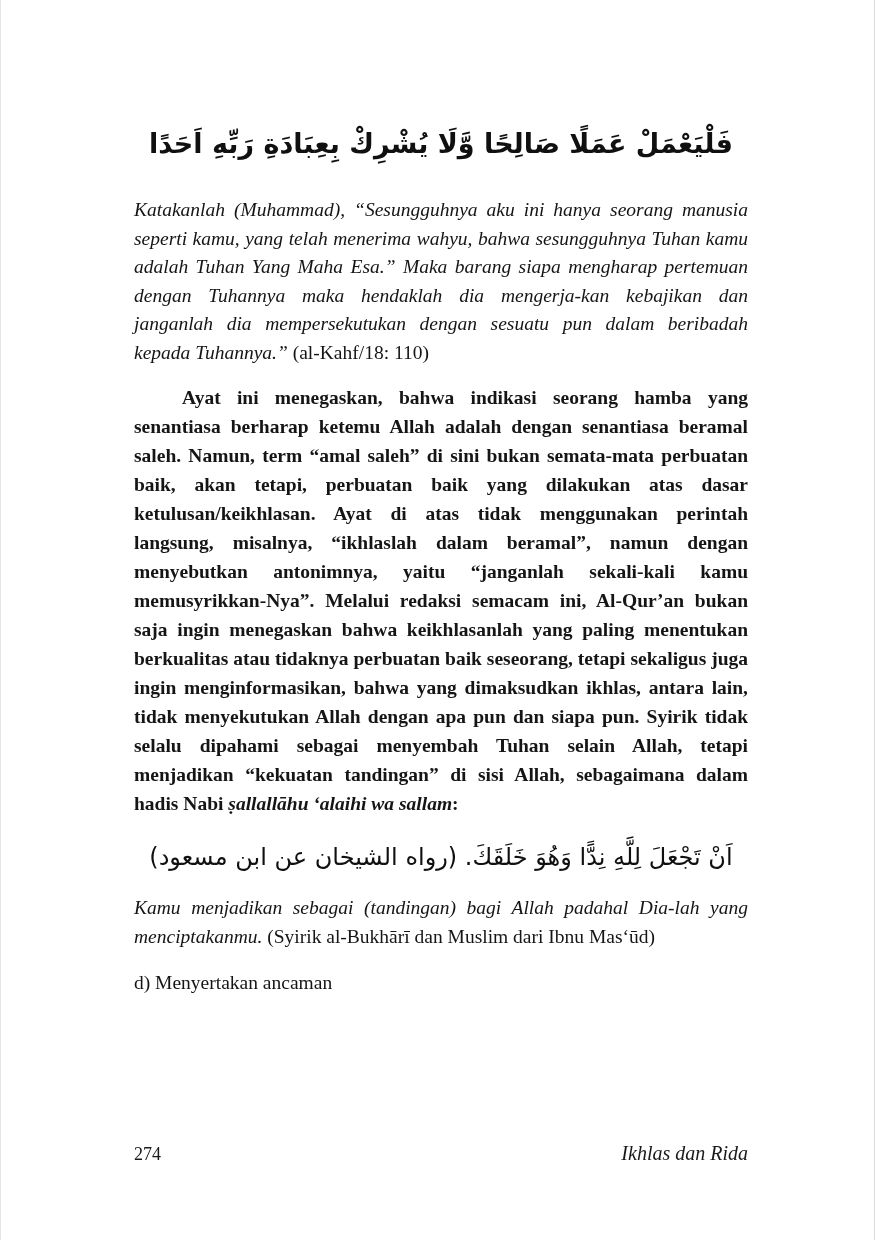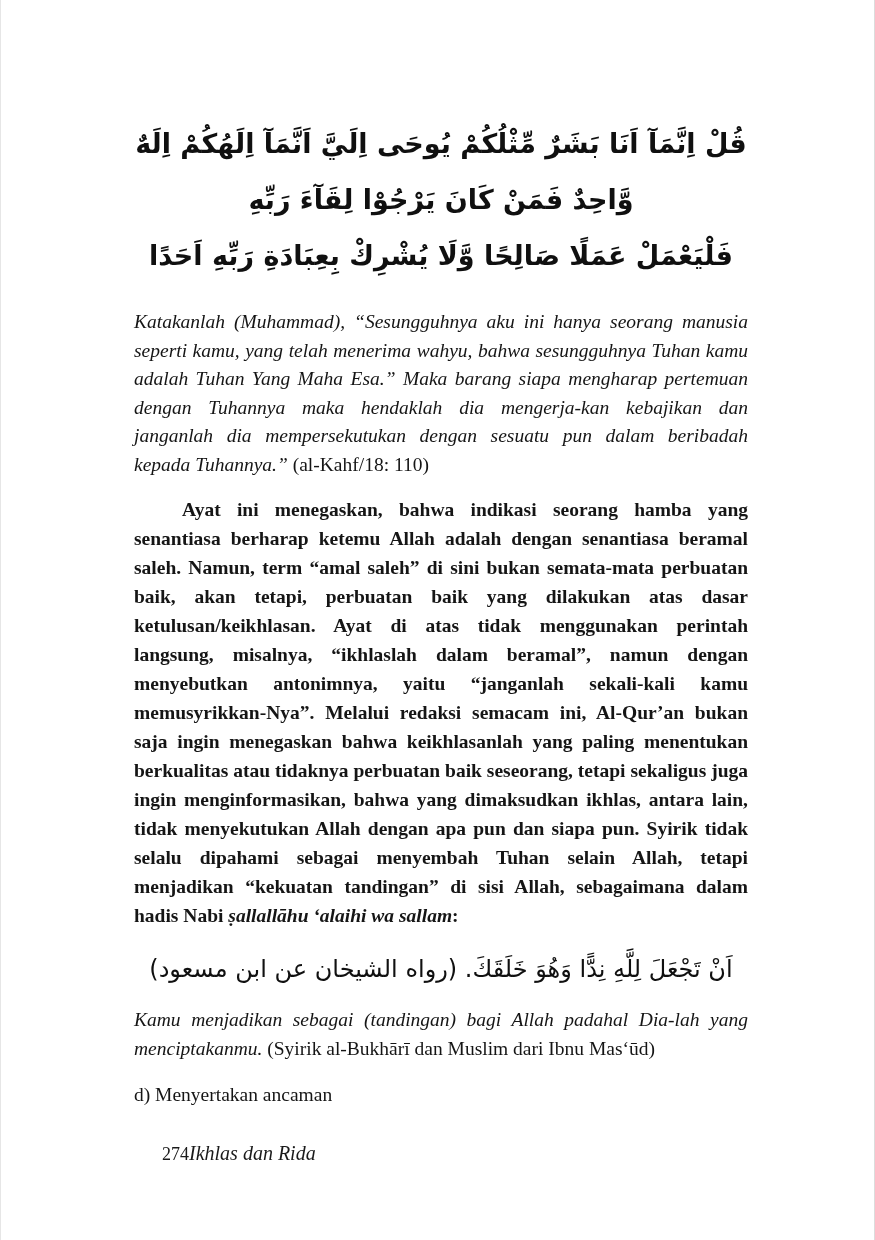--- a/index.html
+++ b/index.html
@@ -60,35 +60,33 @@
     margin-top: 18px;
     font-size: 19.5px;
     line-height: 28px;
     text-align: left;
   }
   .footer {
     position: absolute;
     left: 133px; top: 1142px;
     width: 614px;
     display: flex;
-    justify-content: flex-start;
+    justify-content: space-between;
     align-items: baseline;
-    margin-left: 28px;
   }
   .page-number { font-size: 18px; color: #1a1a1a; }
   .running-title { font-size: 20px; font-style: italic; color: #1a1a1a; }
 </style>
 </head>
 <body>
 
 <div class="page">
   <div class="content">
 
     <div class="arabic verse">
-      <div>قُلْ اِنَّمَآ اَنَا بَشَرٌ مِّثْلُكُمْ يُوحَى اِلَيَّ اَنَّمَآ اِلَهُكُمْ اِلَهٌ وَّاحِدٌ فَمَنْ كَانَ يَرْجُوْا لِقَآءَ رَبِّهِ</div>
       <div>فَلْيَعْمَلْ عَمَلًا صَالِحًا وَّلَا يُشْرِكْ بِعِبَادَةِ رَبِّهِ اَحَدًا</div>
     </div>
 
     <p class="trans"><em>Katakanlah (Muhammad), “Sesungguhnya aku ini hanya seorang manusia seperti kamu, yang telah menerima wahyu, bahwa sesungguhnya Tuhan kamu adalah Tuhan Yang Maha Esa.” Maka barang siapa mengharap pertemuan dengan Tuhannya maka hendaklah dia mengerja-kan kebajikan dan janganlah dia mempersekutukan dengan sesuatu pun dalam beribadah kepada Tuhannya.”</em><span> (al-Kahf/18: 110)</span></p>
 
     <p class="body-par"><span>Ayat ini menegaskan, bahwa indikasi seorang hamba yang senantiasa berharap ketemu Allah adalah dengan senantiasa beramal saleh. Namun, term “amal saleh” di sini bukan semata-mata perbuatan baik, akan tetapi, perbuatan baik yang dilakukan atas dasar ketulusan/keikhlasan. Ayat di atas tidak menggunakan perintah langsung, misalnya, “ikhlaslah dalam beramal”, namun dengan menyebutkan antonimnya, yaitu “janganlah sekali-kali kamu memusyrikkan-Nya”. Melalui redaksi semacam ini, Al-Qur’an bukan saja ingin menegaskan bahwa keikhlasanlah yang paling menentukan berkualitas atau tidaknya perbuatan baik seseorang, tetapi sekaligus juga ingin menginformasikan, bahwa yang dimaksudkan ikhlas, antara lain, tidak menyekutukan Allah dengan apa pun dan siapa pun. Syirik tidak selalu dipahami sebagai menyembah Tuhan selain Allah, tetapi menjadikan “kekuatan tandingan” di sisi Allah, sebagaimana dalam hadis Nabi </span><em>ṣallallāhu ‘alaihi wa sallam</em><span>:</span></p>
 
     <div class="arabic hadith">اَنْ تَجْعَلَ لِلَّهِ نِدًّا وَهُوَ خَلَقَكَ. (رواه الشيخان عن ابن مسعود)</div>
 
     <p class="trans"><em>Kamu menjadikan sebagai (tandingan) bagi Allah padahal Dia-lah yang menciptakanmu.</em><span> (Syirik al-Bukhārī dan Muslim dari Ibnu Mas‘ūd)</span></p>

